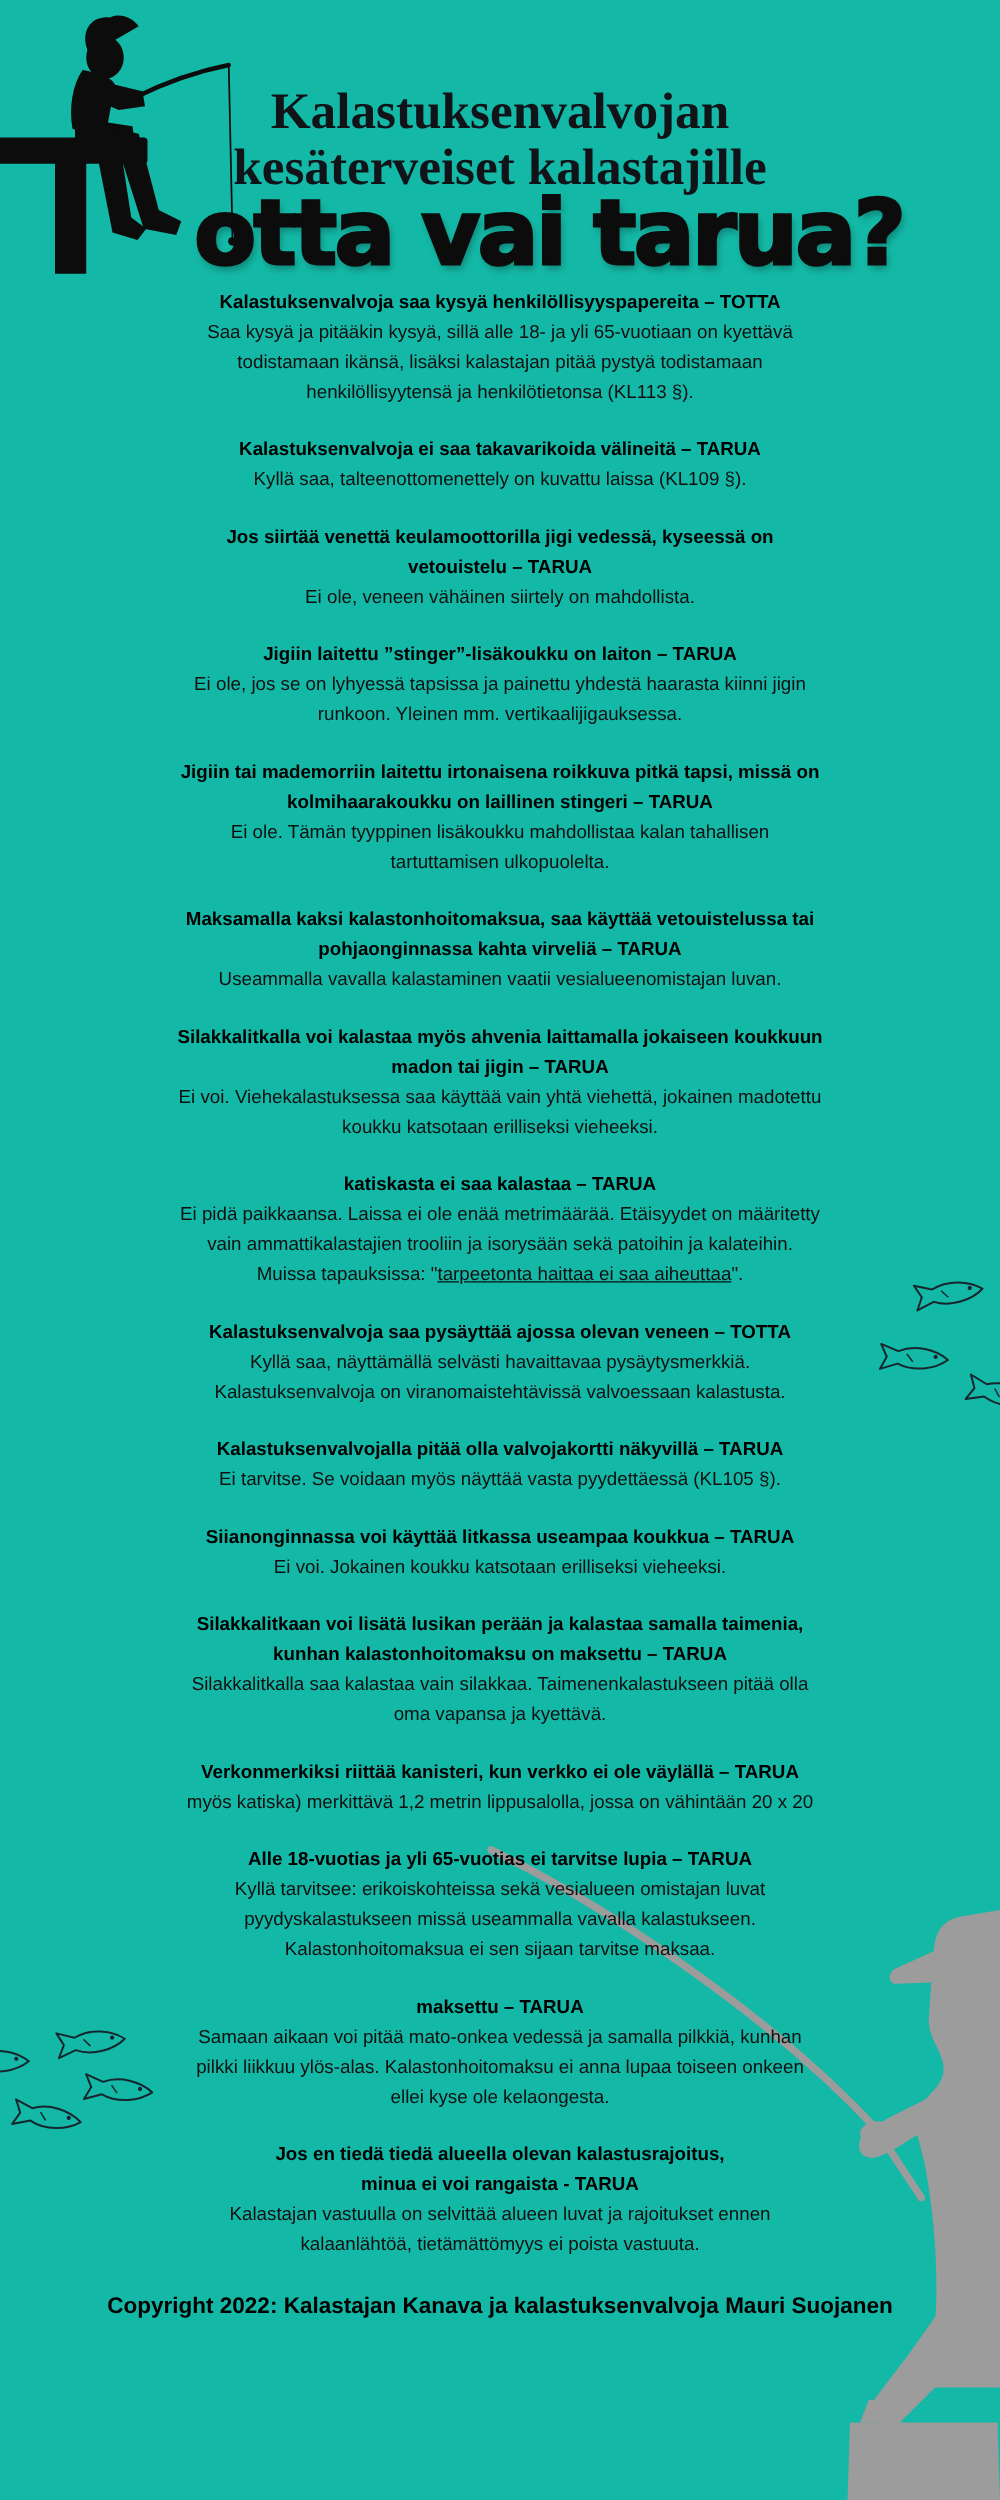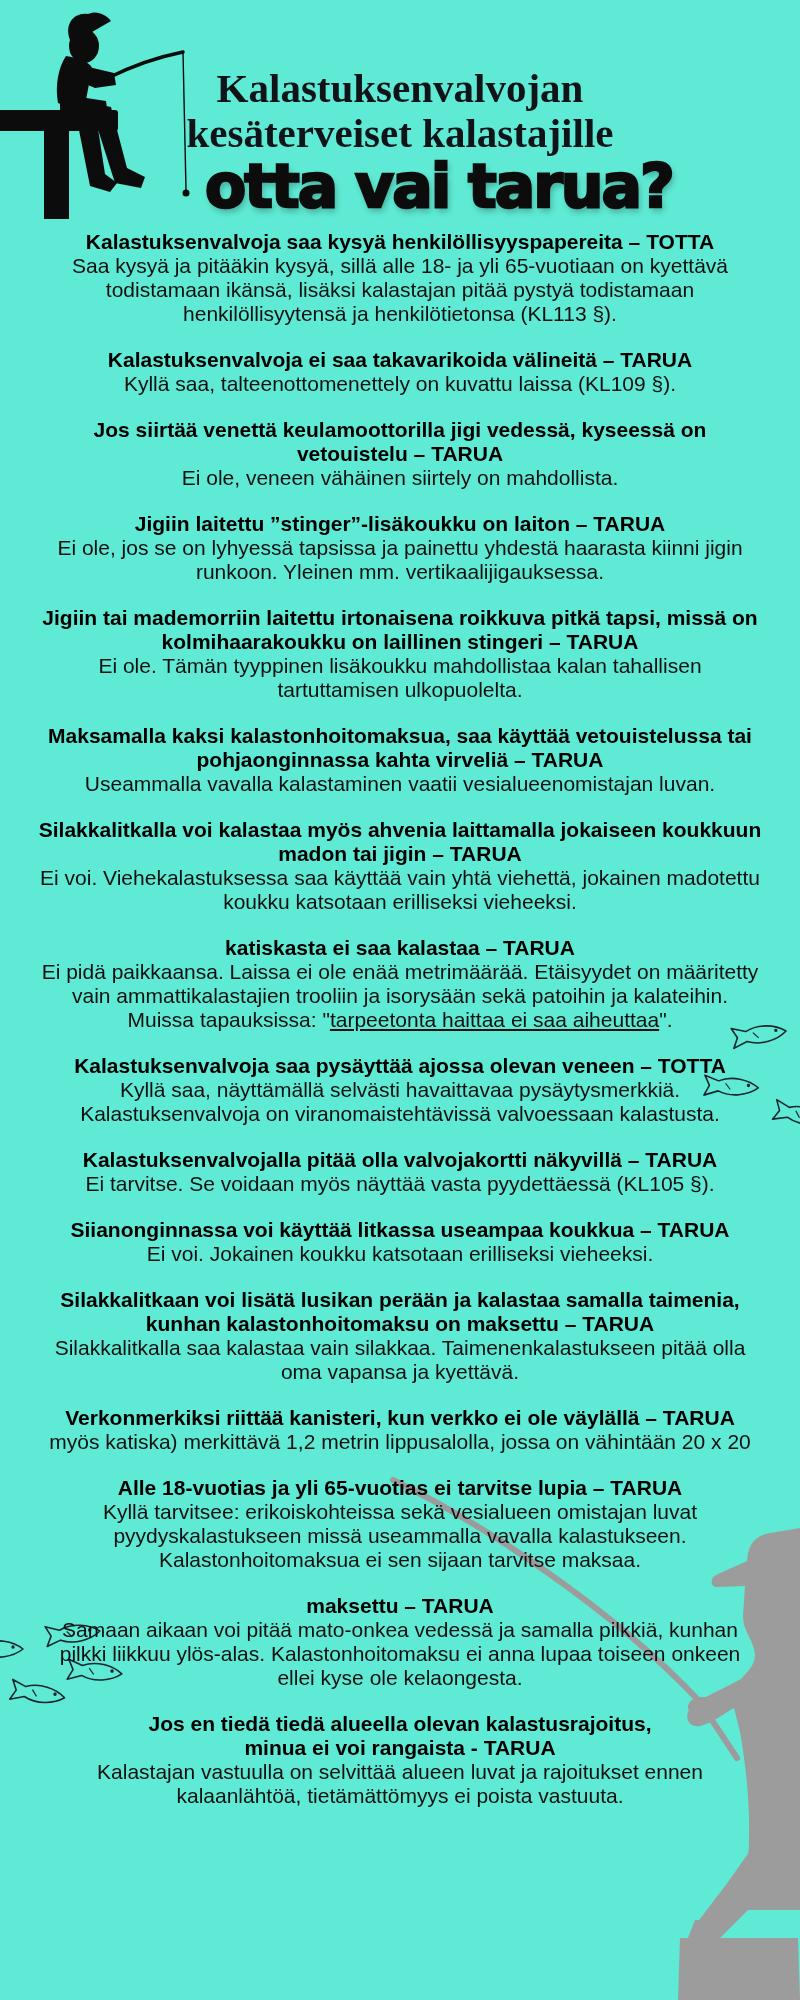--- a/index.html
+++ b/index.html
@@ -1,52 +1,52 @@
 <!DOCTYPE html>
 <html><head>
 <meta charset="utf-8">
 <style>
   html,body{margin:0;padding:0;}
   .page{
     position:relative;
     width:800px;height:2000px;
-    background:#5eead4;
+    background:#14b8a6;
     overflow:hidden;
     font-family:"Liberation Sans",sans-serif;
     color:#101010;
   }
   
   .subtitle{
     position:absolute;top:66px;left:0;width:800px;z-index:2;
     text-align:center;
     font-family:"Liberation Serif",serif;
     font-size:41px;line-height:45px;font-weight:600;
     color:#101418;
   }
   .big-title{
     position:absolute;top:138px;left:86px;right:8px;z-index:2;
     text-align:center;
     font-family:"DejaVu Sans",sans-serif;
     font-weight:bold;
-    font-size:60px;line-height:96px;
+    font-size:72px;line-height:96px;
     letter-spacing:-2px;
     color:#0c0c0c;
     -webkit-text-stroke:2.5px #0c0c0c;
     text-shadow:2px 4px 6px rgba(0,0,0,0.28);
     white-space:nowrap;
   }
   .hdr-art{position:absolute;left:0;top:0;z-index:3;}
   
   .content{
     position:absolute;top:230px;left:28px;right:28px;z-index:2;
     display:flex;flex-direction:column;gap:22px;
     text-align:center;
   }
   .section{display:block;}
-  .line{font-size:21px;line-height:24px;white-space:nowrap;}
+  .line{font-size:15px;line-height:24px;white-space:nowrap;}
   .line.q{font-weight:bold;color:#000;}
   .line.a{font-weight:normal;color:#101010;}
   .footer-line{
     font-size:18px;line-height:24px;font-weight:bold;color:#000;
     white-space:nowrap;margin-top:2px;
   }
   .bg-art{position:absolute;z-index:1;}
   u{text-decoration:underline;}
 </style>
 </head>
@@ -193,15 +193,16 @@
         <div class="line a">Samaan aikaan voi pitää mato-onkea vedessä ja samalla pilkkiä, kunhan</div>
         <div class="line a">pilkki liikkuu ylös-alas. Kalastonhoitomaksu ei anna lupaa toiseen onkeen</div>
         <div class="line a">ellei kyse ole kelaongesta.</div>
       </div>
       <div class="section">
         <div class="line q">Jos en tiedä tiedä alueella olevan kalastusrajoitus,</div>
         <div class="line q">minua ei voi rangaista - TARUA</div>
         <div class="line a">Kalastajan vastuulla on selvittää alueen luvat ja rajoitukset ennen</div>
         <div class="line a">kalaanlähtöä, tietämättömyys ei poista vastuuta.</div>
       </div>
+      <div class="footer-line">Copyright 2022: Kalastajan Kanava ja kalastuksenvalvoja Mauri Suojanen</div>
     </div>
 
 </div>
 
 </body></html>

